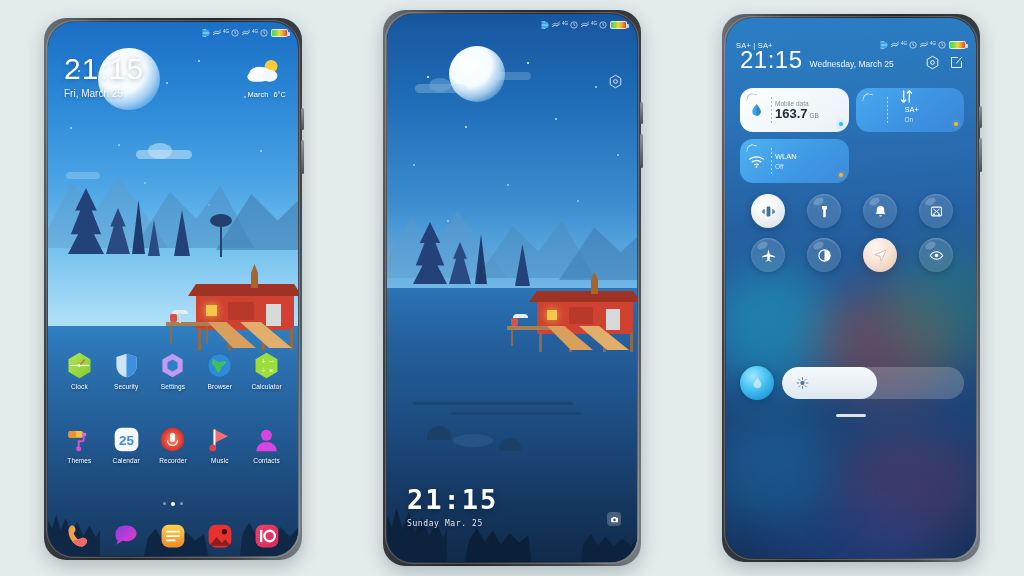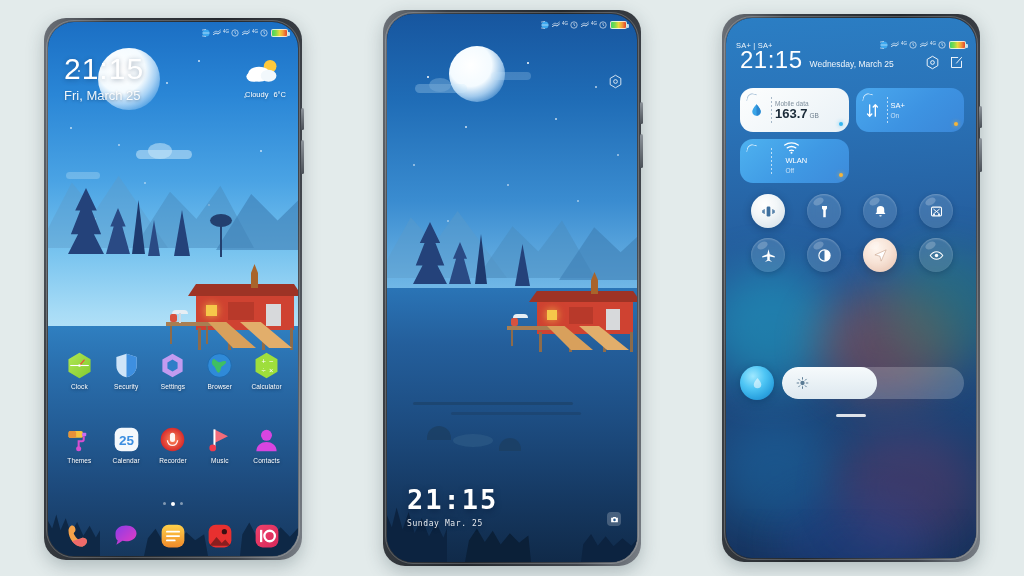--- a/index.html
+++ b/index.html
@@ -82,21 +82,21 @@
     background:linear-gradient(90deg,#3fd468 0%,#7edb4c 25%,#e8d83c 50%,#f0a33a 72%,#e2452f 100%);
     position:relative;
   }
   .battery::after{ content:""; position:absolute; right:-2.5px; top:2px; width:1.5px; height:4px;
     background:rgba(255,255,255,.75); border-radius:0 1px 1px 0; }
 
   
   .clockwidget{ position:absolute; left:16px; top:32px; z-index:20; }
   .clockwidget .time{ font-size:30px; font-weight:300; color:#fff; line-height:1;
     letter-spacing:1px; text-shadow:0 1px 5px rgba(0,30,60,.35); }
-  .clockwidget .date{ font-size:13px; color:rgba(255,255,255,.92); margin-top:4px;
+  .clockwidget .date{ font-size:10px; color:rgba(255,255,255,.92); margin-top:4px;
     text-shadow:0 1px 3px rgba(0,30,60,.4); }
   .weatherwidget{ position:absolute; right:12px; top:36px; z-index:20; text-align:center; }
   .weatherwidget .wline{ font-size:7.5px; color:#fff; margin-top:2px;
     text-shadow:0 1px 3px rgba(0,30,60,.4); }
   .weatherwidget .wline span{ margin-left:5px; }
 
   .appgrid{ position:absolute; left:8px; right:8px; z-index:20; }
   .approw{ display:flex; }
   .app{ flex:1; display:flex; flex-direction:column; align-items:center; cursor:pointer; }
   .applabel{ font-size:6.5px; color:#fff; margin-top:4px; letter-spacing:.1px;
@@ -135,22 +135,22 @@
   .cc-date{ font-size:8.5px; color:rgba(255,255,255,.93); margin-left:7px; margin-bottom:3px; }
   .cc-head-icons{ margin-left:auto; display:flex; gap:9px; margin-bottom:2px; }
   .cc-hi{ width:15px; height:15px; cursor:pointer; }
 
   .tiles{ position:absolute; left:14px; right:12px; top:70px; z-index:20;
     display:grid; grid-template-columns:1fr 1fr; gap:7px; }
   .tile{ height:44px; border-radius:13px; position:relative; overflow:hidden;
     display:flex; align-items:center; padding:0 8px; cursor:pointer; }
   .tile.light{ background:linear-gradient(145deg,#fdfefe,#e9f1f6); }
   .tile.bt{ background:linear-gradient(140deg,#5b6ff0,#4a4fe0 55%,#4a55dc); }
-  .tile.sa{ background:linear-gradient(140deg,#4aa8ee,#3d93e2 55%,#3b87d8); }
-  .tile.wl{ background:linear-gradient(140deg,#4eb2f0,#3f99e4 55%,#3d8ada);flex-direction:column; }
+  .tile.sa{ background:linear-gradient(140deg,#4aa8ee,#3d93e2 55%,#3b87d8);flex-direction:column; }
+  .tile.wl{ background:linear-gradient(140deg,#4eb2f0,#3f99e4 55%,#3d8ada); }
   .tile .arc{ position:absolute; left:7px; top:5px; width:9px; height:9px;
     border-top:1.6px solid rgba(255,255,255,.75); border-left:1.6px solid rgba(255,255,255,.75);
     border-radius:6px 0 0 0; transform:rotate(14deg); }
   .tile .tico{ width:17px; height:17px; flex:none; margin-right:6px; }
   .tile .sep{ position:absolute; left:31px; top:9px; bottom:9px; width:1px;
     background:repeating-linear-gradient(180deg,rgba(255,255,255,.65) 0 2px,transparent 2px 4px); }
   .tile.light .sep{ background:repeating-linear-gradient(180deg,rgba(90,120,150,.5) 0 2px,transparent 2px 4px); }
   .tile .ttxt{ margin-left:4px; min-width:0; }
   .tile .tname{ font-size:7.5px; color:#fff; white-space:nowrap; }
   .tile .tsub{ font-size:6.5px; color:rgba(255,255,255,.72); margin-top:2px; }
@@ -302,21 +302,21 @@
     </div>
 
     <div class="weatherwidget">
       <svg width="38" height="26" viewBox="0 0 48 32">
         <circle cx="33" cy="10" r="8" fill="#ffc93c"></circle>
         <ellipse cx="19" cy="20" rx="14" ry="9.5" fill="#fff"></ellipse>
         <ellipse cx="31" cy="22" rx="10" ry="7.5" fill="#f2f8fc"></ellipse>
         <ellipse cx="12" cy="23" rx="9" ry="6.5" fill="#fff"></ellipse>
       </svg>
       <div class="wline">
-        <span>Cloudy</span><span>6°C</span>
+        <span>March</span><span>6°C</span>
       </div>
     </div>
 
     <div class="appgrid" style="top:330px;">
       <div class="approw">
         <div class="app">
           <div class="hexicon">
             <svg width="27" height="27" viewBox="0 0 32 32">
                   <path d="M16 1l13 7.5v15L16 31 3 23.5v-15z" fill="#9ede3c"></path>
                   <path d="M16 1l13 7.5v15L16 31 3 23.5v-15z" fill="url(#cg)" opacity=".35"></path>

